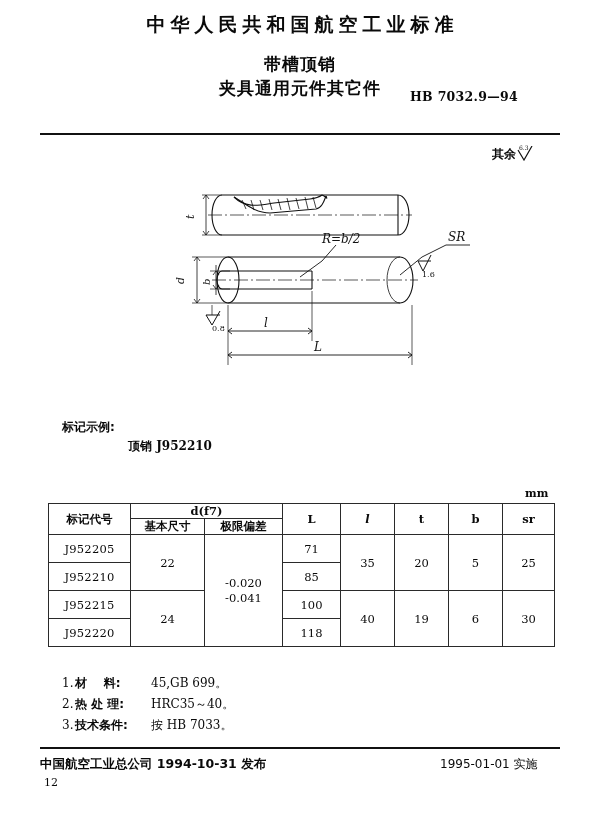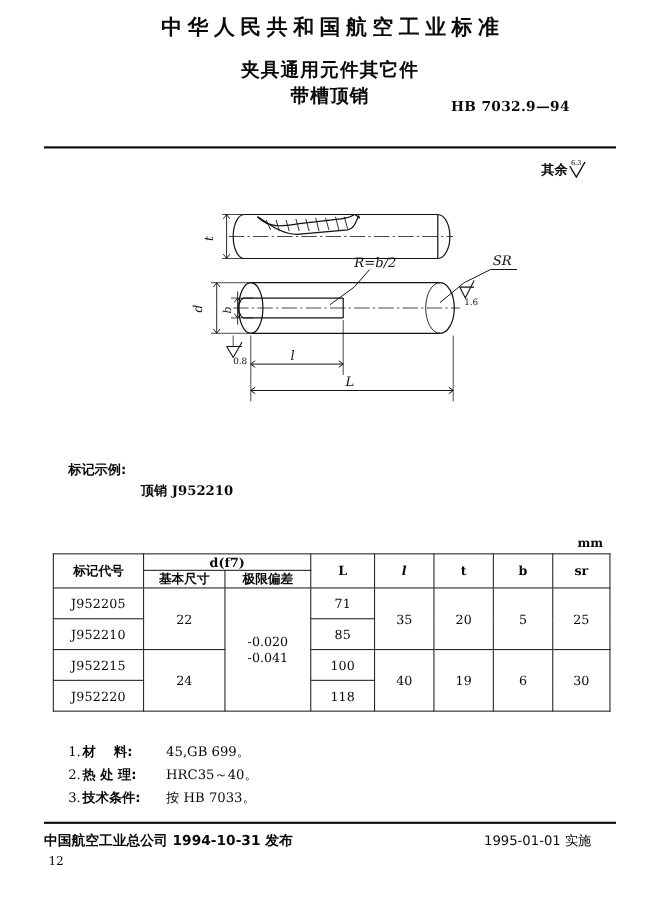--- a/index.html
+++ b/index.html
@@ -64,21 +64,21 @@
   }
   #rule-top   { top: 133px; }
   #rule-bottom{ top: 747px; }
 
   
   #overall-roughness {
     position: absolute;
     top: 146px;
     left: 492px;
     display: flex;
-    align-items: center;
+    align-items: flex-start;
     font-size: 12px;
     font-weight: bold;
   }
   #overall-roughness .rough-label { margin-right: 1px; }
   .rough-sym {
     position: relative;
     display: inline-block;
     width: 16px;
     height: 15px;
   }
@@ -195,22 +195,22 @@
   }
 </style>
 </head>
 <body>
 
 <div id="page-header">
   <div id="std-authority">中华人民共和国航空工业标准</div>
 </div>
 
 <div id="title-block">
+  <div class="doc-title-line">带槽顶销</div>
   <div class="doc-title-line">夹具通用元件其它件</div>
-  <div class="doc-title-line">带槽顶销</div>
 </div>
 
 <div id="std-number">HB 7032.9—94</div>
 
 <div class="h-rule" id="rule-top"></div>
 
 <div id="overall-roughness">
   <span class="rough-label">其余</span>
   <span class="rough-sym">
     <span class="rough-val">6.3</span>

